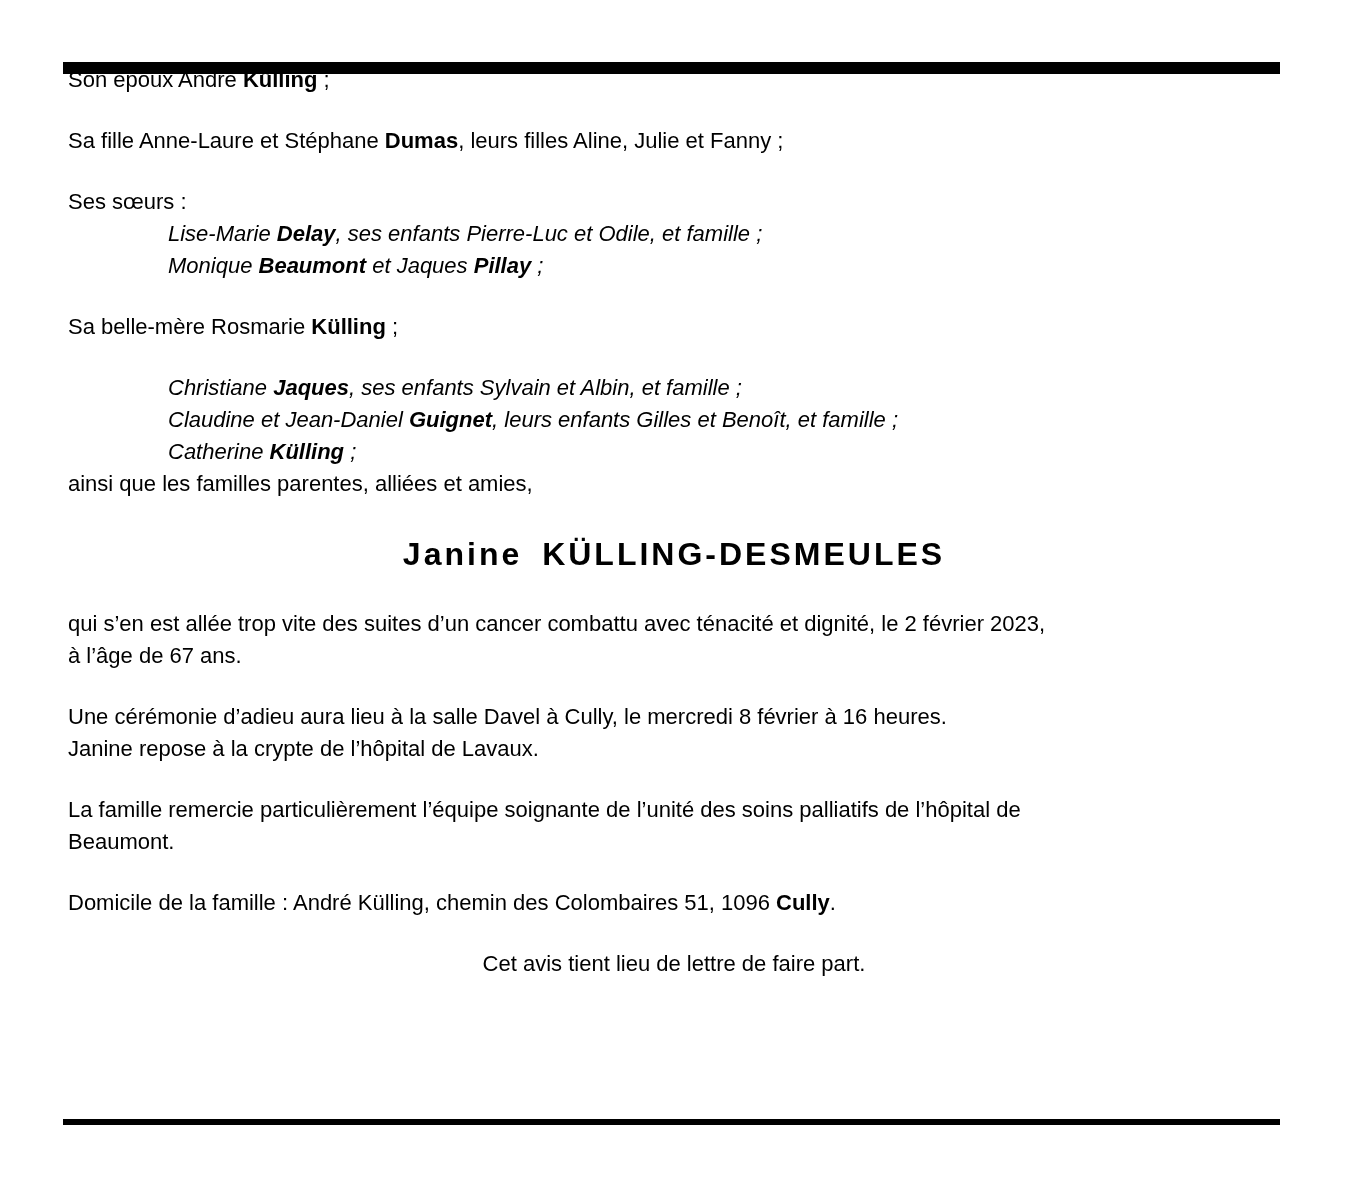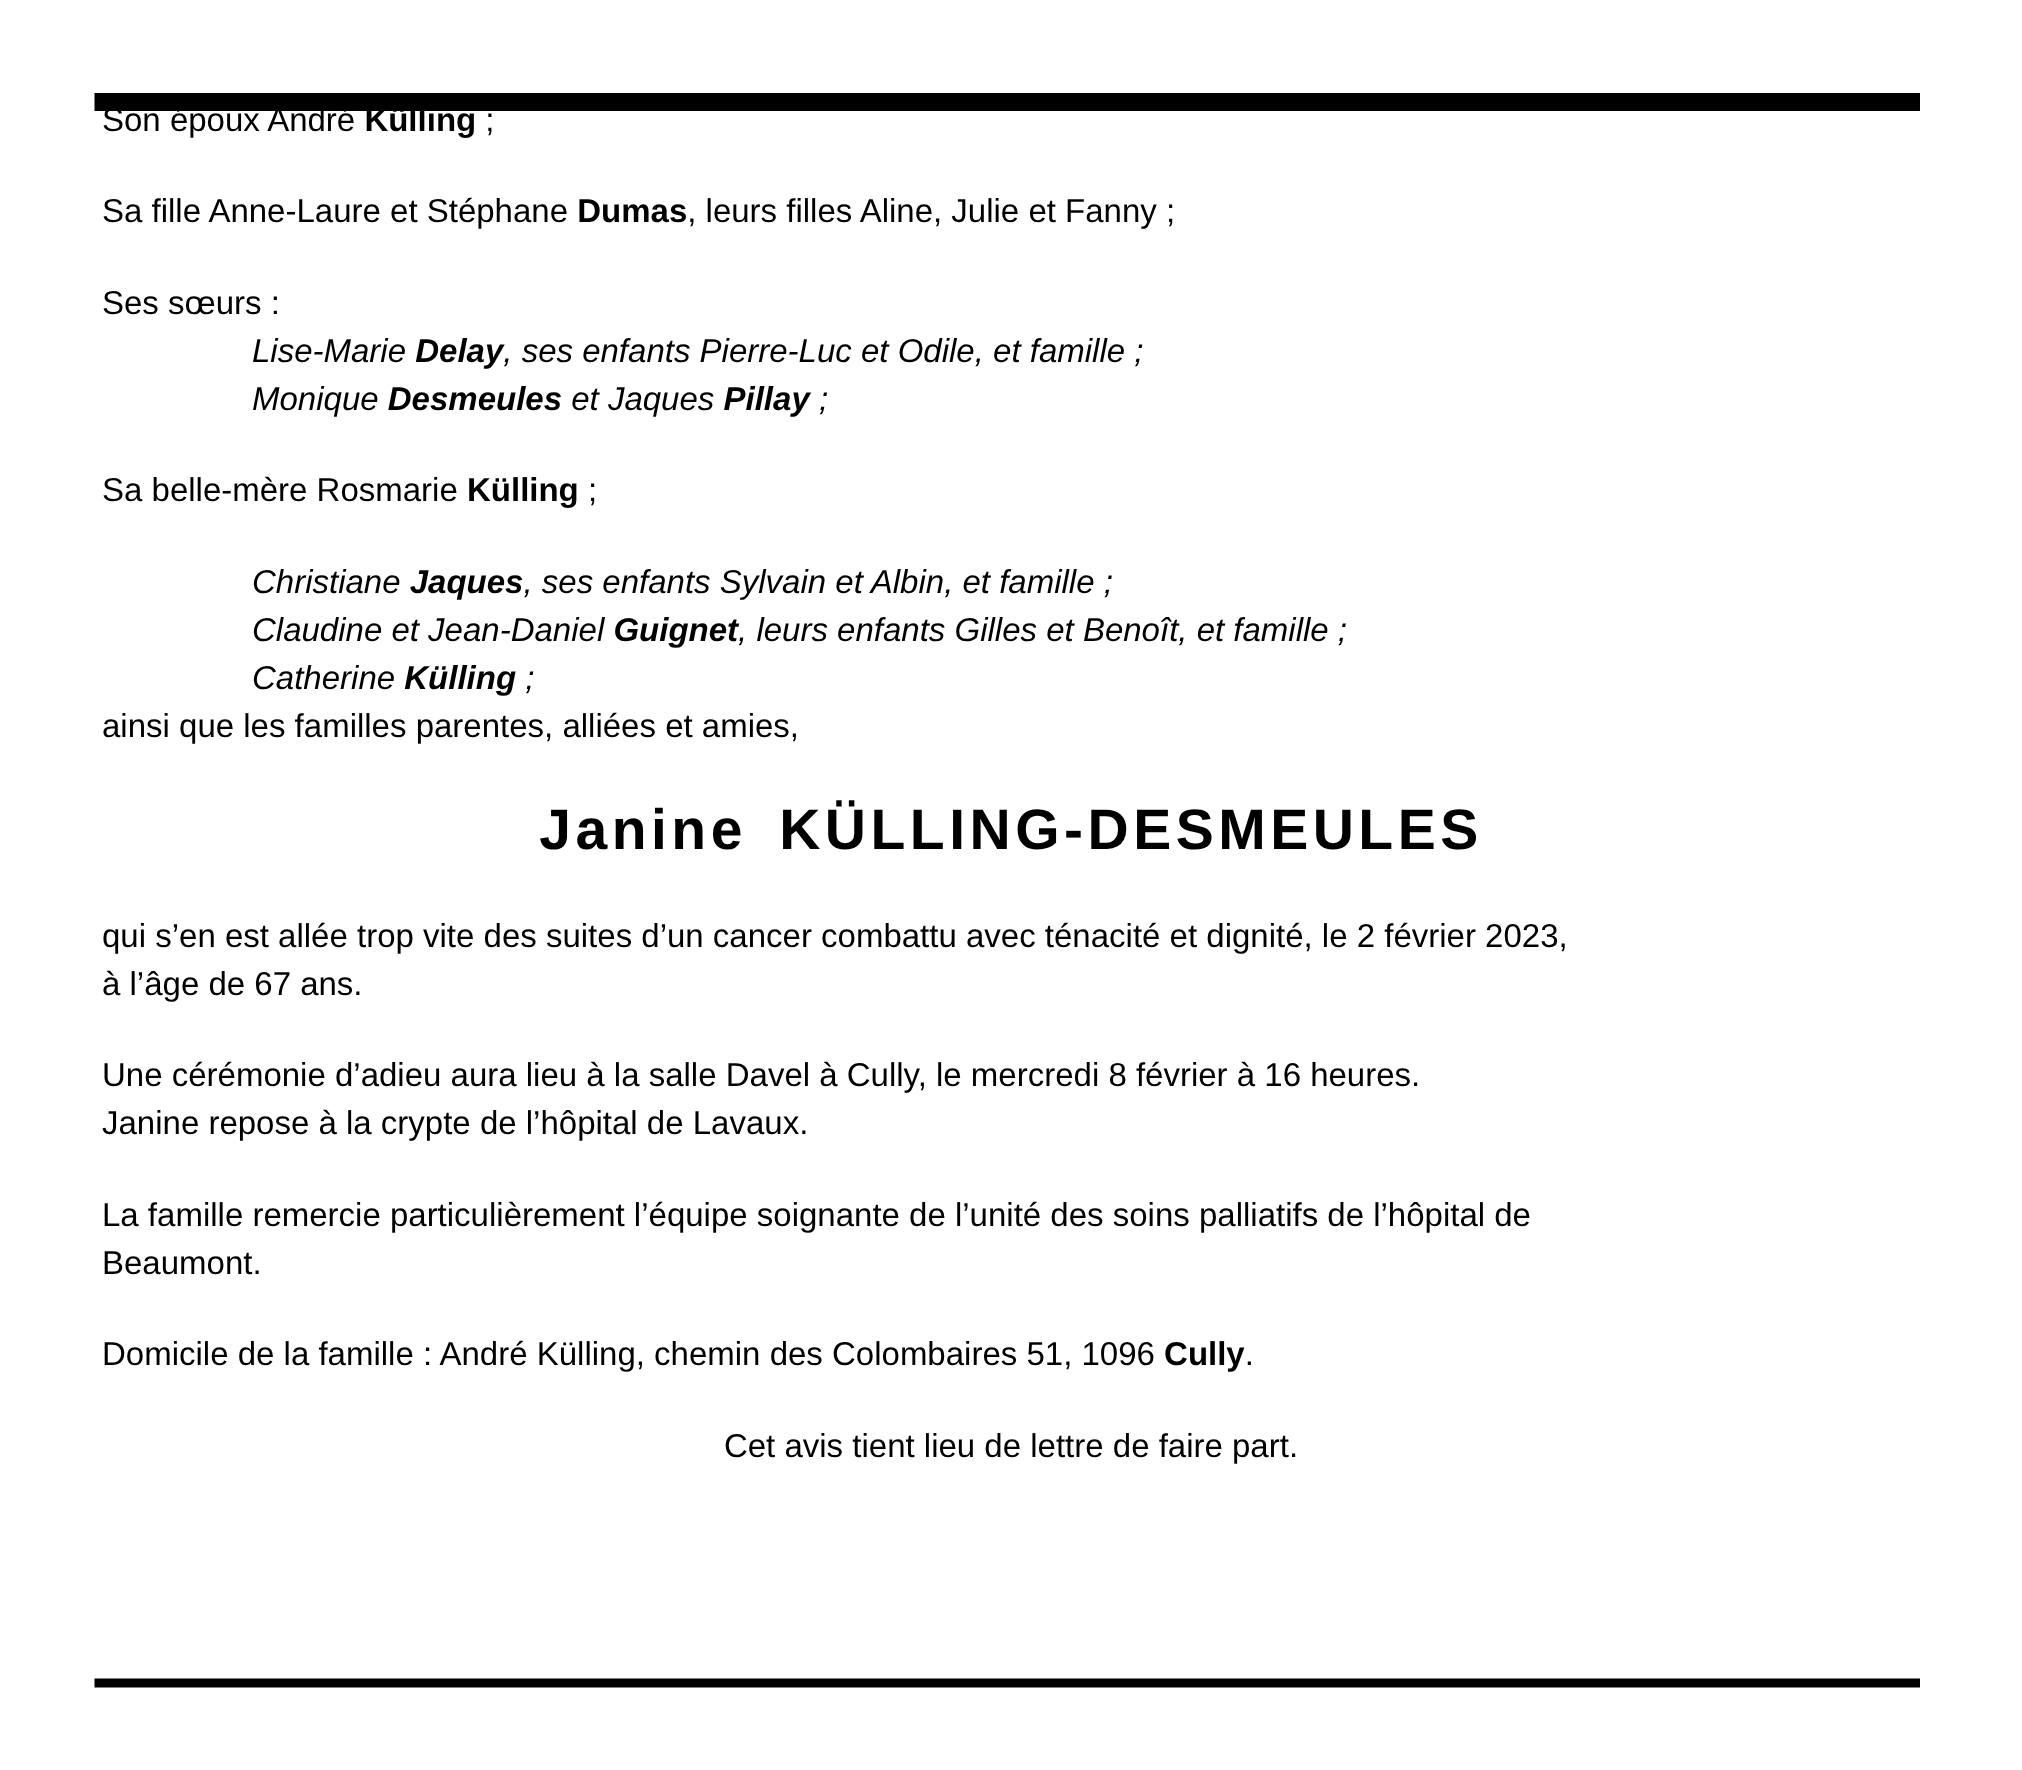--- a/index.html
+++ b/index.html
@@ -36,21 +36,21 @@
   }
   .block { margin: 0 0 29px 0; }
   .line {
     margin: 0;
     padding-left: 5px;
     white-space: nowrap;
   }
   .line.indent { padding-left: 105px; font-style: italic; }
   .line.center { text-align: center; padding-left: 0; }
   .title-block .line {
-    font-size: 38px;
+    font-size: 32px;
     line-height: 50px;
     font-weight: bold;
     letter-spacing: 3px;
     word-spacing: 8px;
   }
   strong { font-weight: bold; }
 </style>
 </head>
 <body>
 
@@ -59,21 +59,21 @@
   <div class="content">
       <div class="block">
         <p class="line"><span>Son époux André </span><strong>Külling</strong><span> ;</span></p>
       </div>
       <div class="block">
         <p class="line"><span>Sa fille Anne-Laure et Stéphane </span><strong>Dumas</strong><span>, leurs filles Aline, Julie et Fanny ;</span></p>
       </div>
       <div class="block">
         <p class="line"><span>Ses sœurs :</span></p>
         <p class="line indent"><span>Lise-Marie </span><strong>Delay</strong><span>, ses enfants Pierre-Luc et Odile, et famille ;</span></p>
-        <p class="line indent"><span>Monique </span><strong>Desmeules</strong><span> et Jaques </span><strong>Pillay</strong><span> ;</span></p>
+        <p class="line indent"><span>Monique </span><strong>Beaumont</strong><span> et Jaques </span><strong>Pillay</strong><span> ;</span></p>
       </div>
       <div class="block">
         <p class="line"><span>Sa belle-mère Rosmarie </span><strong>Külling</strong><span> ;</span></p>
       </div>
       <div class="block">
         <p class="line indent"><span>Christiane </span><strong>Jaques</strong><span>, ses enfants Sylvain et Albin, et famille ;</span></p>
         <p class="line indent"><span>Claudine et Jean-Daniel </span><strong>Guignet</strong><span>, leurs enfants Gilles et Benoît, et famille ;</span></p>
         <p class="line indent"><span>Catherine </span><strong>Külling</strong><span> ;</span></p>
         <p class="line"><span>ainsi que les familles parentes, alliées et amies,</span></p>
       </div>

